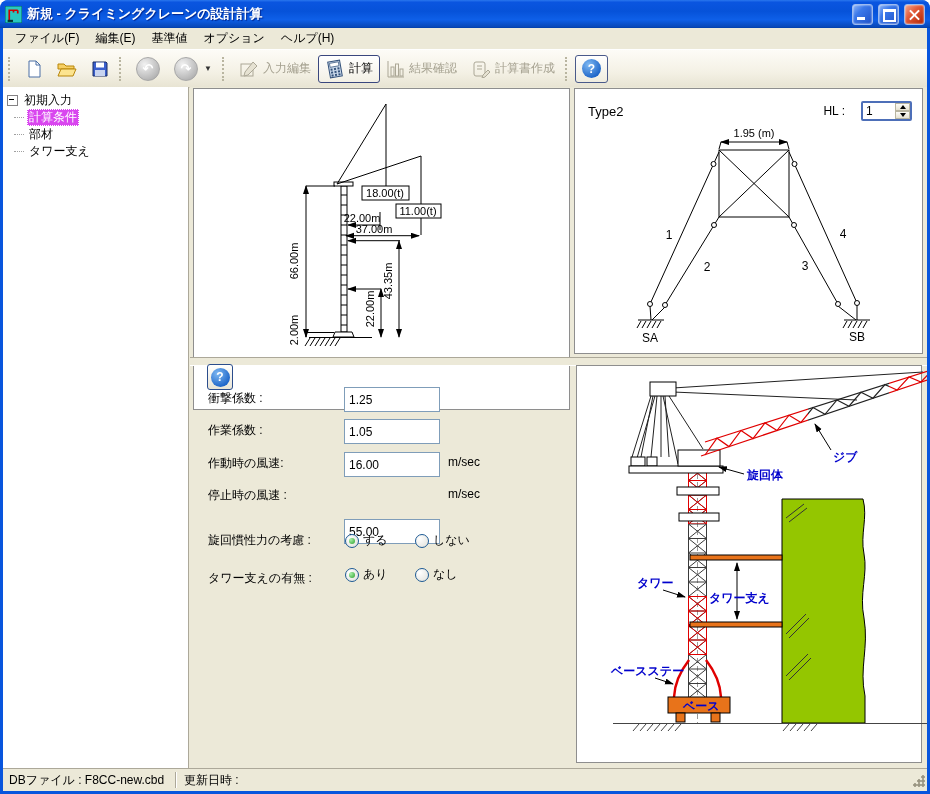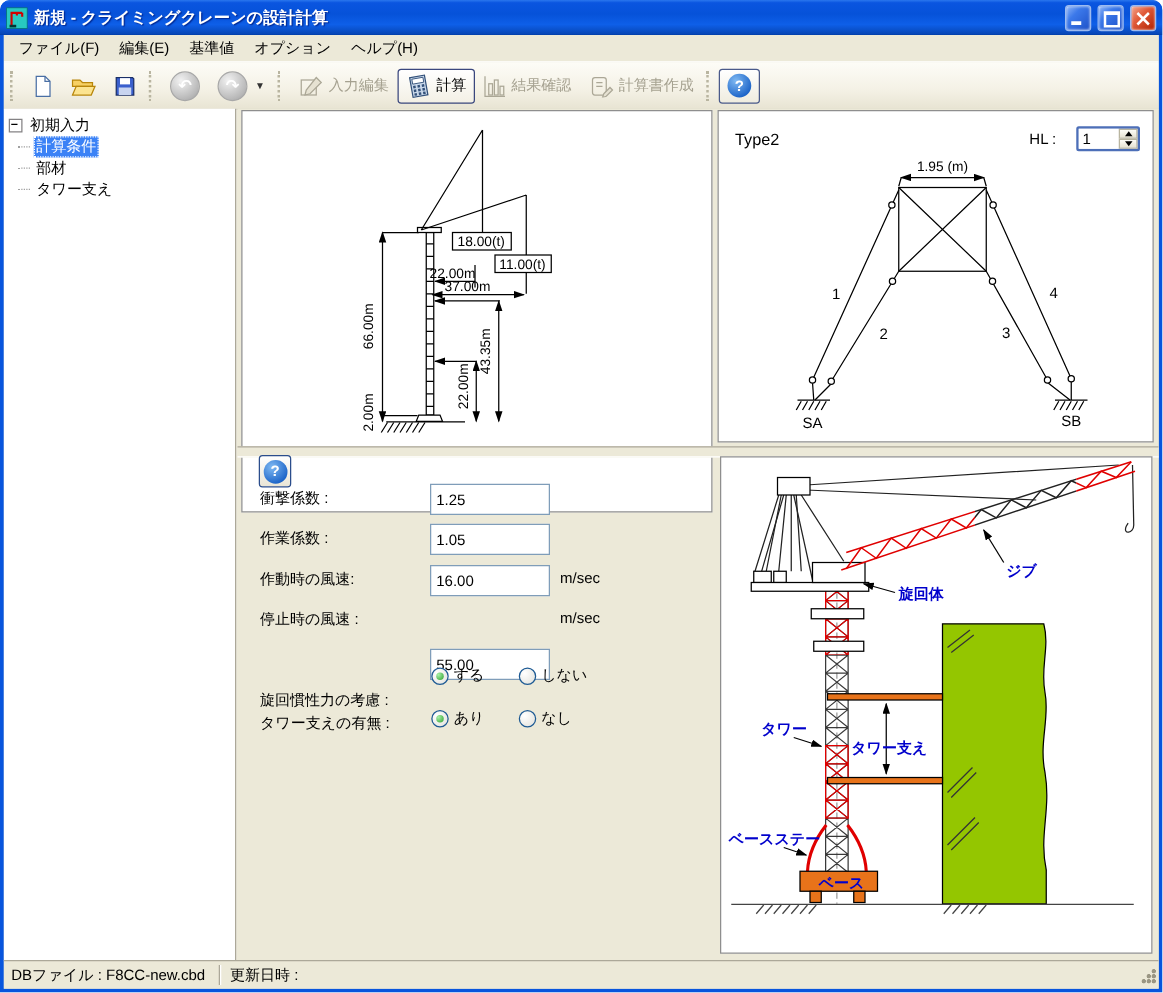--- a/index.html
+++ b/index.html
@@ -39,27 +39,27 @@
     color:#fff;font-weight:bold;font-size:12px;display:flex;align-items:center;justify-content:center;}
   
   .content{position:absolute;left:0;top:59px;right:0;bottom:22px;}
   .tree{position:absolute;left:0;top:0;bottom:0;width:186px;background:#fff;border-right:1px solid #ACA899;font-size:12px;padding:5px 4px;box-sizing:border-box;}
   .trow{display:flex;align-items:center;height:17px;}
   .texp{width:9px;height:9px;border:1px solid #848284;background:#fff;position:relative;margin-right:4px;flex:0 0 auto;}
   .texp::after{content:'';position:absolute;left:1px;top:3px;width:5px;height:1px;background:#000;}
   .tree-children{margin-left:7px;}
   .tchild::before{content:'';width:10px;height:1px;border-top:1px dotted #A0A0A0;margin-right:3px;}
   .tlabel{padding:0 2px;white-space:nowrap;}
-  .tlabel.sel{background:#3b82f6;color:#fff;outline:1px dotted #fff;outline-offset:-1px;}
+  .tlabel.sel{background:#d946ef;color:#fff;outline:1px dotted #fff;outline-offset:-1px;}
   .main{position:absolute;left:187px;top:0;right:0;bottom:0;background:#ECE9D8;}
   .panel{position:absolute;background:#fff;border:1px solid #8E8E8E;box-sizing:border-box;}
   .panelTL{left:3px;top:1px;width:377px;height:322px;}
   .panelTR{left:384px;top:1px;width:349px;height:266px;}
   .splitter{position:absolute;left:0;top:270px;right:0;height:7px;background:#ECE9D8;border-top:1px solid #ACA899;border-bottom:1px solid #FFF;}
-  .panelBR{left:386px;top:278px;width:346px;height:398px;}
+  .panelBR{left:386px;top:278px;width:346px;height:398px;padding-left:28px;}
   
   .flabel{position:absolute;font-size:12px;color:#000;white-space:nowrap;}
   .finput{position:absolute;width:86px;height:17px;border:1px solid #7F9DB9;font-size:12px;padding:3px 4px;font-family:inherit;background:#fff;}
   .funit{position:absolute;font-size:12px;}
   .help-btn{position:absolute;left:17px;top:277px;width:26px;height:26px;border:1px solid #2B4D8C;border-radius:3px;
     background:linear-gradient(#FFFFFF,#E9E5D6);display:flex;align-items:center;justify-content:center;padding:0;}
   .radio-wrap{position:absolute;display:flex;align-items:center;gap:4px;font-size:12px;}
   .rb{width:12px;height:12px;border-radius:50%;border:1px solid #1D5A94;background:radial-gradient(circle at 30% 30%,#FFF,#E0E0DA);position:relative;flex:0 0 auto;}
   .rb.checked::after{content:'';position:absolute;left:3px;top:3px;width:6px;height:6px;border-radius:50%;
     background:radial-gradient(circle at 30% 30%,#A8F0A8,#2DA12D);}
@@ -327,21 +327,21 @@
         <input class="finput" style="left: 154px; top: 300px;" value="1.25">
         <span class="flabel" style="left:18px;top:335px">作業係数 :</span>
         <input class="finput" style="left: 154px; top: 332px;" value="1.05">
         <span class="flabel" style="left:18px;top:368px">作動時の風速:</span>
         <input class="finput" style="left: 154px; top: 365px;" value="16.00">
         <span class="funit" style="left:258px;top:368px">m/sec</span>
         <span class="flabel" style="left:18px;top:400px">停止時の風速 :</span>
         <input class="finput" style="left: 154px; top: 397px; margin-top: 35px;" value="55.00">
         <span class="funit" style="left:258px;top:400px">m/sec</span>
 
-        <span class="flabel" style="left:18px;top:465px">旋回慣性力の考慮 :</span>
+        <span class="flabel" style="left:18px;top:445px">旋回慣性力の考慮 :</span>
         <label class="radio-wrap" style="left:155px;top:445px">
           <span class="rb checked"></span>
           <span>する</span>
         </label>
         <label class="radio-wrap" style="left:225px;top:445px">
           <span class="rb"></span>
           <span>しない</span>
         </label>
 
         <span class="flabel" style="left:18px;top:483px">タワー支えの有無 :</span>

